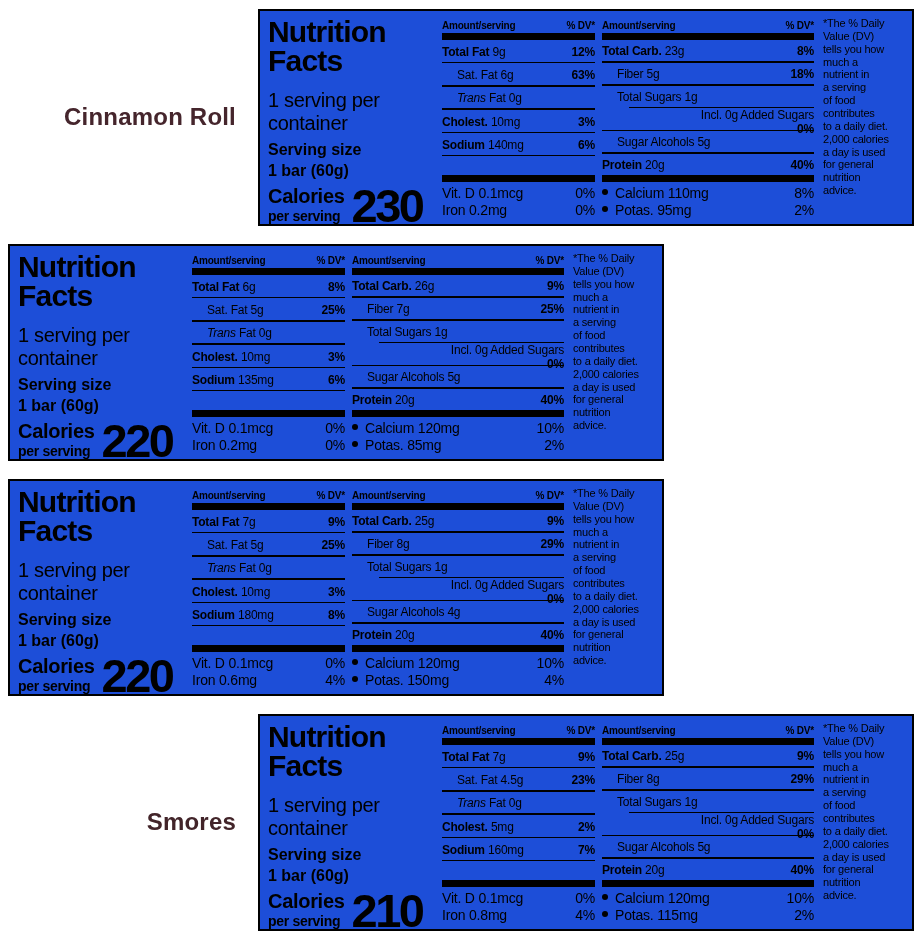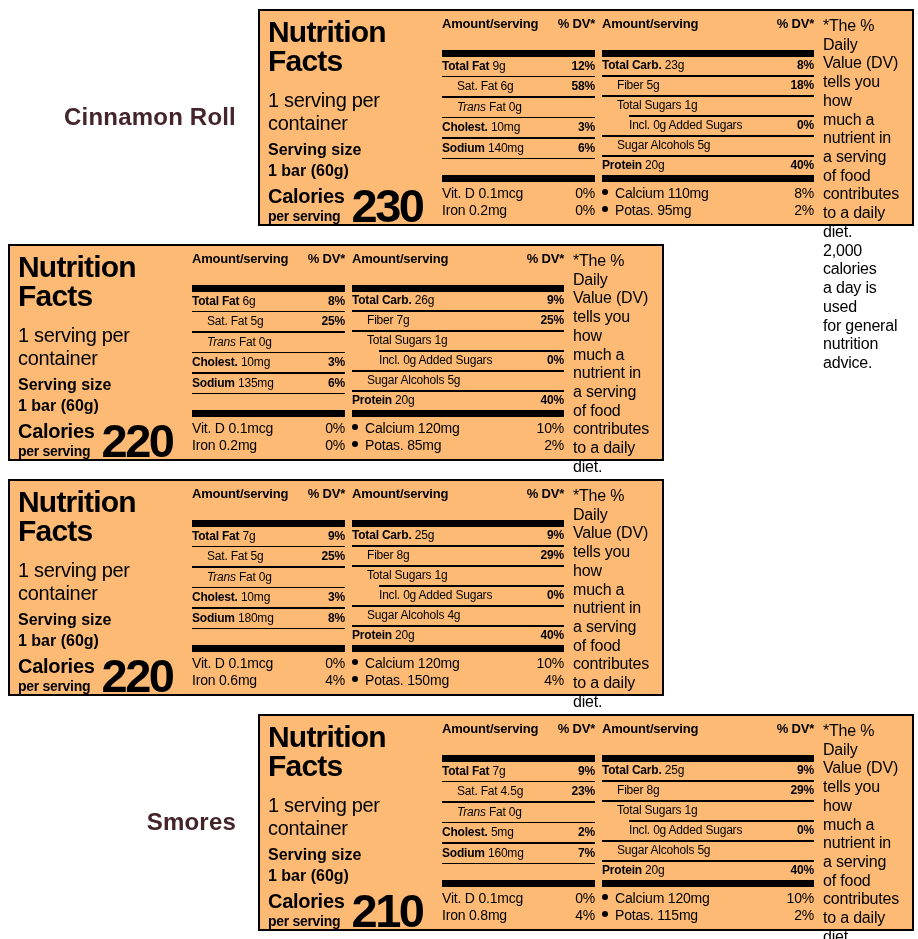--- a/index.html
+++ b/index.html
@@ -2,58 +2,58 @@
 <html><head>
 <meta charset="utf-8">
 <style>
   html,body{margin:0;padding:0;background:#fff;}
   body{width:918px;height:939px;overflow:hidden;font-family:"Liberation Sans",sans-serif;color:#000;}
   .page{display:flex;flex-direction:column;padding:9px 4px 8px 8px;gap:18px;}
   .prod-row{display:flex;align-items:center;height:217px;}
   .flavor{width:250px;box-sizing:border-box;padding-right:22px;text-align:right;
           font-size:24px;font-weight:800;line-height:1.2;letter-spacing:.2px;}
   .nf-box{width:656px;height:217px;box-sizing:border-box;border:2.5px solid #000;
-          display:flex;padding:5px 7px 6px 8px;background:#fdba74;}
+          display:flex;padding:5px 7px 6px 8px;background:#1d4ed8;}
   
   .nf-left{width:164px;flex:0 0 164px;display:flex;flex-direction:column;padding-top:1px;}
   .nf-title{font-size:30px;font-weight:900;line-height:.98;letter-spacing:-.8px;}
   .lrule{height:2.5px;background:#000;}
   .rule1{margin:7px 0 5px;}
   .rule2{margin:0 0 5px;margin-top:auto;}
   .serv1{font-size:20px;margin-top:1px;letter-spacing:-.3px;}
   .ssz{font-size:16px;font-weight:700;line-height:1.3;margin-top:5px;}
   .cal{display:flex;align-items:flex-end;}
   .cal-words{font-weight:800;line-height:1;padding-bottom:2px;}
   .cal-w1{font-size:20px;letter-spacing:-.3px;}
   .cal-w2{font-size:14px;margin-top:3px;letter-spacing:-.3px;}
   .cal-num{font-size:47px;font-weight:900;line-height:.82;letter-spacing:-2.5px;margin-left:7px;}
   
   .ncol{display:flex;flex-direction:column;box-sizing:border-box;}
   .col1{flex:0 0 153px;margin-left:10px;}
   .col2{flex:0 0 212px;margin-left:7px;}
   .colhead{display:flex;justify-content:space-between;align-items:flex-end;
-           font-size:13px;font-weight:700;height:15px;padding-bottom:19px;letter-spacing:-.2px;}
+           font-size:10px;font-weight:700;height:15px;padding-bottom:2px;letter-spacing:-.2px;}
   .thick{height:7px;background:#000;flex:0 0 auto;}
   .colbody{flex:1 1 auto;display:flex;flex-direction:column;min-height:0;}
   .nrow{flex:1 1 0;display:flex;justify-content:space-between;align-items:flex-end;
         font-size:12px;padding-bottom:3px;min-height:0;letter-spacing:-.2px;}
   .nm{white-space:nowrap;}
   .pct{font-weight:700;}
   .ind1{padding-left:15px;}
-  .ind2{padding-left:27px;}
+  .ind2{padding-left:27px;flex-direction:column;}
   .rule{height:1.5px;background:#000;flex:0 0 1.5px;}
   .rule.ind{margin-left:27px;}
   .spacer{flex:1 1 0;}
   .vits{margin-top:3px;text-align:center;}
   .vrow{display:flex;justify-content:space-between;font-size:14px;line-height:16.5px;letter-spacing:-.2px;}
   .vrow .pct{font-weight:400;}
   .dot{display:inline-block;width:6px;height:6px;border-radius:50%;background:#000;
        margin-right:7px;vertical-align:middle;position:relative;top:-2px;}
   
-  .fn{flex:1 1 auto;margin-left:9px;font-size:16px;line-height:1.17;white-space:pre-line;
+  .fn{flex:1 1 auto;margin-left:9px;font-size:11px;line-height:1.17;white-space:pre-line;
       padding-top:1px;letter-spacing:-.2px;}
 </style>
 </head>
 <body>
 
 <div class="page" id="page">
   <div class="prod-row">
     <div class="flavor" style="color: rgb(69, 37, 44);">Cinnamon Roll</div>
     <div class="nf-box">
 
@@ -85,21 +85,21 @@
         </div>
         <div class="thick"></div>
         <div class="colbody">
           <div class="nrow">
             <span class="nm"><b>Total Fat</b><i></i><span> 9g</span></span>
             <b class="pct">12%</b>
           </div>
           <div class="rule"></div>
           <div class="nrow ind1">
             <span class="nm"><b></b><i></i><span>Sat. Fat 6g</span></span>
-            <b class="pct">58%</b>
+            <b class="pct">63%</b>
           </div>
           <div class="rule"></div>
           <div class="nrow ind1">
             <span class="nm"><b></b><i>Trans</i><span> Fat 0g</span></span>
             <b class="pct"></b>
           </div>
           <div class="rule"></div>
           <div class="nrow">
             <span class="nm"><b>Cholest.</b><i></i><span> 10mg</span></span>
             <b class="pct">3%</b>

